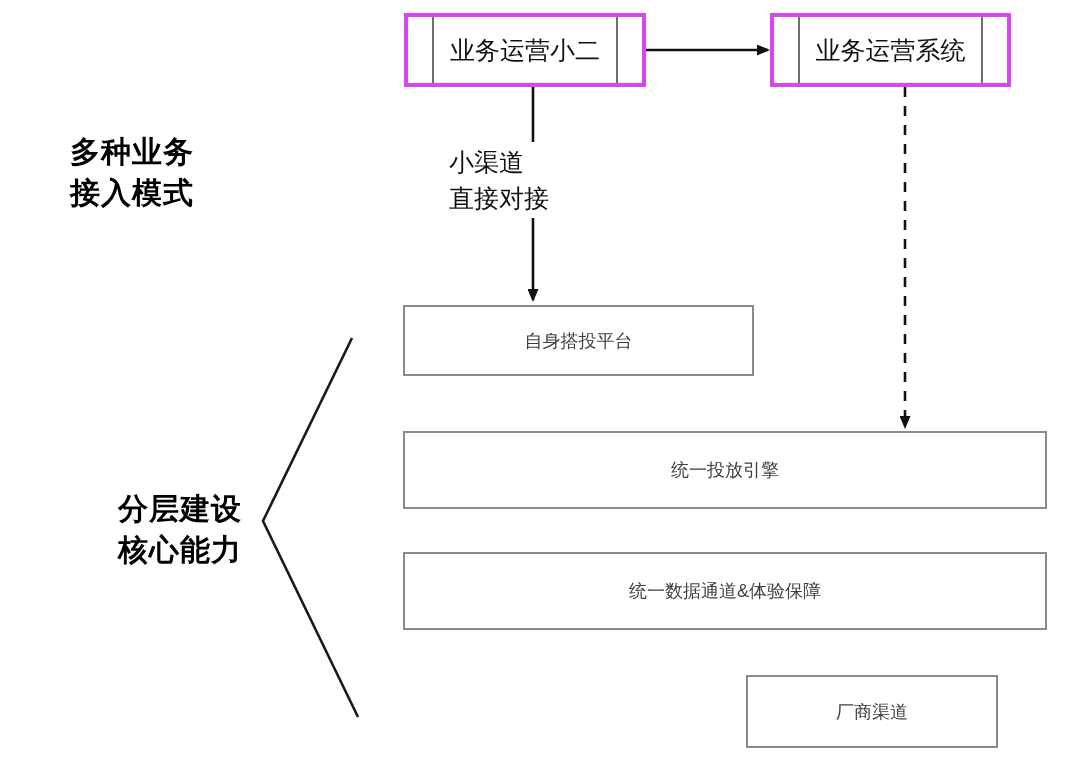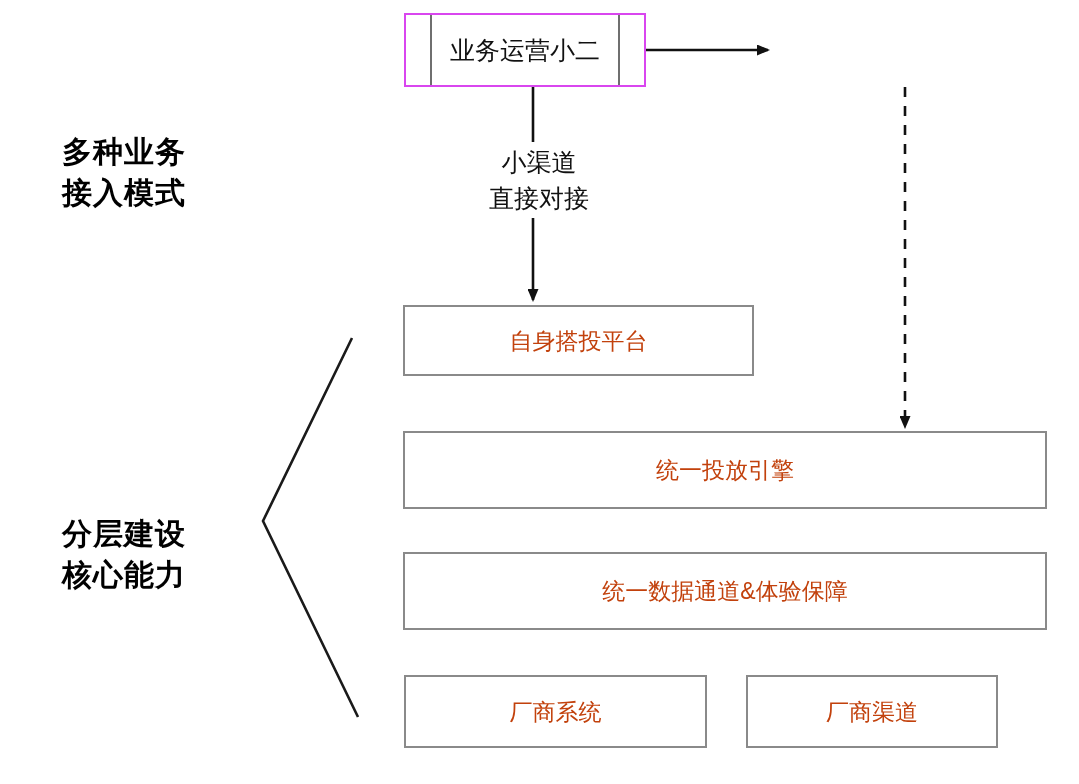--- a/index.html
+++ b/index.html
@@ -20,44 +20,45 @@
   
   .section-label {
     position: absolute;
     font-weight: bold;
     font-size: 30px;
     line-height: 41px;
     letter-spacing: 1px;
     color: #000000;
     white-space: pre-line;
     text-align: left;
+    margin-left: 8px;
   }
 
   
   .box {
     position: absolute;
     box-sizing: border-box;
     border: 2px solid #8a8a8a;
     background: #ffffff;
     display: flex;
     align-items: center;
     justify-content: center;
   }
   .box .box-label {
-    font-size: 23px;
+    font-size: 18px;
     line-height: 30px;
-    color: #c2410c;
+    color: #404040;
     white-space: nowrap;
   }
 
   
   .component-box {
     position: absolute;
     box-sizing: border-box;
-    border: 2px solid #d946ef;
+    border: 4px solid #d946ef;
     background: #ffffff;
   }
   .component-box .divider {
     position: absolute;
     top: 0;
     bottom: 0;
     width: 2px;
     background: #6f6f6f;
   }
   .component-box .divider.left  { left: 24px; }
@@ -76,21 +77,20 @@
     color: #111111;
     white-space: nowrap;
   }
 
   
   .edge-note {
     position: absolute;
     font-size: 25px;
     line-height: 36px;
     color: #111111;
-    text-align: center;
     white-space: pre-line;
     background: #ffffff;
     padding: 2px 6px;
   }
 
   
   #edges {
     position: absolute;
     left: 0;
     top: 0;
@@ -122,47 +122,49 @@
     <line x1="533" y1="87" x2="533" y2="300" stroke="#111111" stroke-width="2.6" marker-end="url(#arrowhead-down)"></line>
 
     <line x1="905" y1="87" x2="905" y2="427" stroke="#111111" stroke-width="2.6" stroke-dasharray="10 9" marker-end="url(#arrowhead-down)"></line>
 
     <polyline points="352,338 263,521 358,717" fill="none" stroke="#1a1a1a" stroke-width="2.6" stroke-linejoin="miter" stroke-linecap="butt"></polyline>
   </svg>
 
   <div class="section-label" style="left:62px; top:131px; width:220px;">多种业务
 接入模式</div>
 
-  <div class="section-label" style="left:62px; top:513px; width:220px;">分层建设
+  <div class="section-label" style="left:62px; top:488px; width:220px;text-align:center;">分层建设
 核心能力</div>
 
   <div class="component-box" style="left:404px; top:13px; width:242px; height:74px;">
     <span class="divider left"></span>
     <span class="divider right"></span>
     <span class="comp-label">业务运营小二</span>
   </div>
 
+  <div class="component-box" style="left:770px; top:13px; width:241px; height:74px;">
+    <span class="divider left"></span>
+    <span class="divider right"></span>
+    <span class="comp-label">业务运营系统</span>
+  </div>
 
   <div class="edge-note" style="left:443px; top:142px; width:180px;">小渠道
 直接对接</div>
 
 
   <div class="box" style="left:403px; top:305px; width:351px; height:71px;">
     <span class="box-label">自身搭投平台</span>
   </div>
 
   <div class="box" style="left:403px; top:552px; width:644px; height:78px;">
     <span class="box-label">统一数据通道&amp;体验保障</span>
   </div>
 
   <div class="box" style="left:403px; top:431px; width:644px; height:78px;">
     <span class="box-label">统一投放引擎</span>
   </div>
 
-  <div class="box" style="left:404px; top:675px; width:303px; height:73px;">
-    <span class="box-label">厂商系统</span>
-  </div>
 
   <div class="box" style="left:746px; top:675px; width:252px; height:73px;">
     <span class="box-label">厂商渠道</span>
   </div>
 
 </div>
 
 </body></html>

